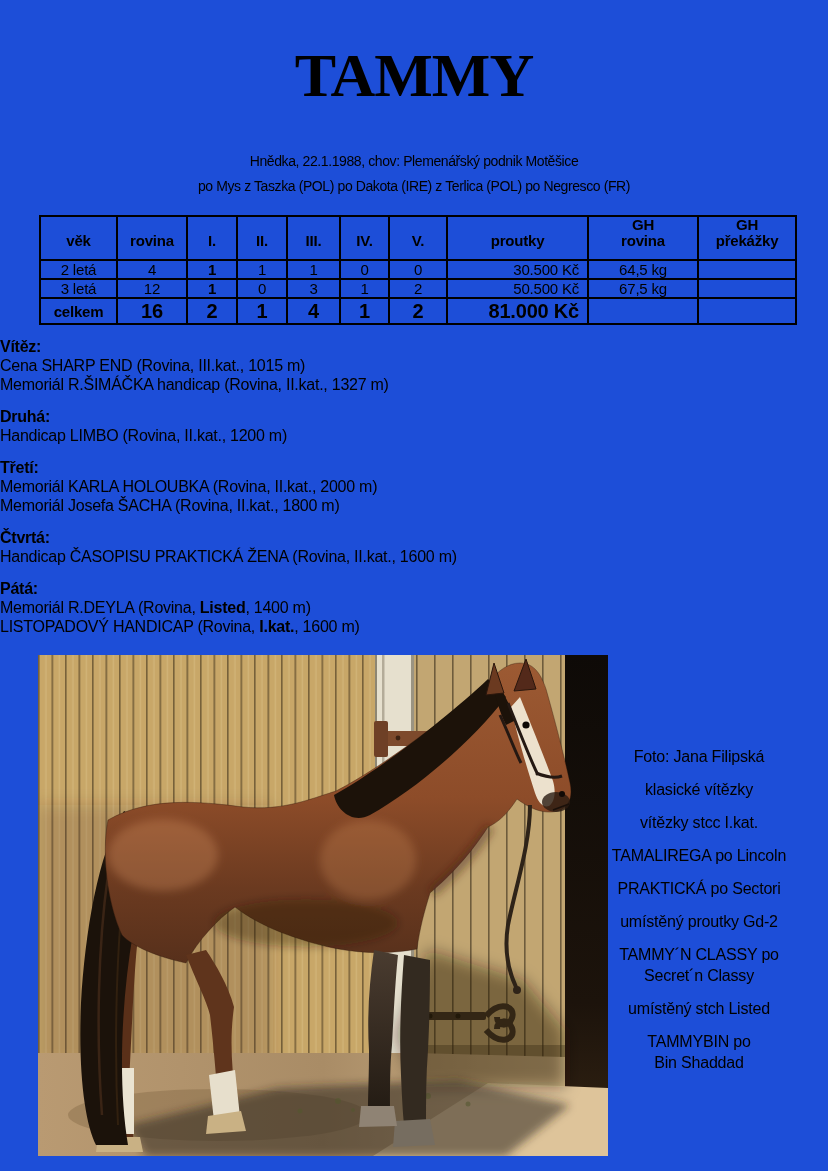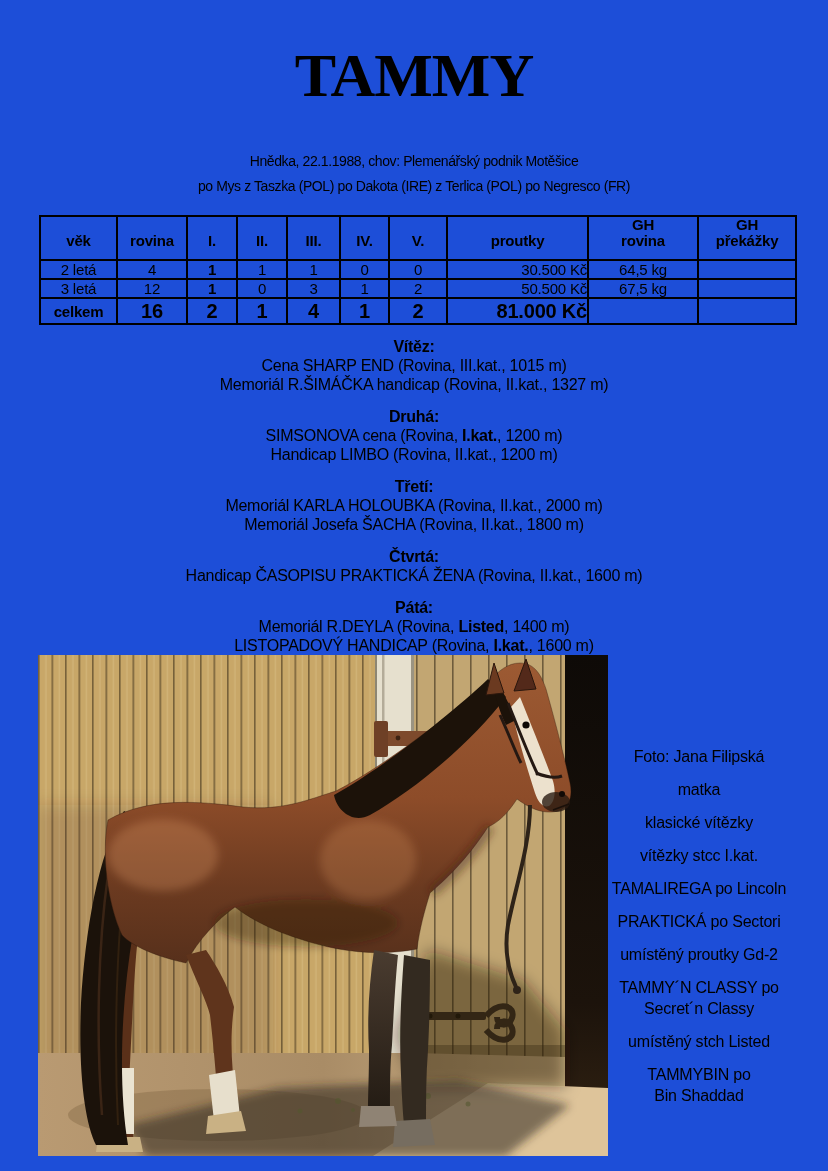--- a/index.html
+++ b/index.html
@@ -19,27 +19,27 @@
   table.stats{
     position:absolute;left:39px;top:215px;width:756px;
     border-collapse:collapse;table-layout:fixed;font-size:15px;letter-spacing:-0.2px;
   }
   table.stats th,table.stats td{border:2px solid #000;text-align:center;padding:0;overflow:hidden;}
   table.stats th{
     font-weight:700;vertical-align:bottom;padding-bottom:10px;
     white-space:pre-line;line-height:16px;height:32px;
   }
   table.stats tbody td{height:17px;}
-  table.stats td.c-dotace{text-align:right;}
+  table.stats td.c-dotace{text-align:right;padding-right:8px;}
   table.stats td.bold-cell{font-weight:700;}
   table.stats tr.total td{font-weight:700;font-size:20px;height:24px;}
   table.stats tr.total td.c-vek{font-size:15px;}
 
   .results{
-    position:absolute;top:337px;left:0;width:100%;text-align:center;
+    position:absolute;top:337px;left:0;width:100%;
     font-size:16px;line-height:19px;letter-spacing:-0.25px;
   }
   .res-section{margin-bottom:13px;}
   .res-heading{font-weight:700;}
 
   .photo{position:absolute;left:38px;top:655px;width:570px;height:501px;}
   .photo svg{display:block;}
 
   .side{
     position:absolute;left:590px;top:746px;width:218px;
@@ -127,21 +127,20 @@
   </table>
 
   <div class="results" id="results">
       <div class="res-section">
         <div class="res-heading">Vítěz:</div>
         <div><span>Cena SHARP END (Rovina, III.kat., 1015 m)</span></div>
         <div><span>Memoriál R.ŠIMÁČKA handicap (Rovina, II.kat., 1327 m)</span></div>
       </div>
       <div class="res-section">
         <div class="res-heading">Druhá:</div>
-        <div><span>SIMSONOVA cena (Rovina, </span><b>I.kat.</b><span>, 1200 m)</span></div>
         <div><span>Handicap LIMBO (Rovina, II.kat., 1200 m)</span></div>
       </div>
       <div class="res-section">
         <div class="res-heading">Třetí:</div>
         <div><span>Memoriál KARLA HOLOUBKA (Rovina, II.kat., 2000 m)</span></div>
         <div><span>Memoriál Josefa ŠACHA (Rovina, II.kat., 1800 m)</span></div>
       </div>
       <div class="res-section">
         <div class="res-heading">Čtvrtá:</div>
         <div><span>Handicap ČASOPISU PRAKTICKÁ ŽENA (Rovina, II.kat., 1600 m)</span></div>
@@ -300,21 +299,20 @@
         <path d="M470,48 C482,78 492,104 500,120"></path>
         <path d="M462,60 C472,82 477,96 483,108"></path>
       </g>
       <path d="M492,150 C492,190 478,230 470,270 C466,295 470,315 478,332" stroke="#2e2318" stroke-width="4" fill="none"></path>
       <circle cx="479" cy="335" r="4" fill="#2e2318"></circle>
     </svg>
   </div>
 
   <div class="side" id="side-column">
       <div class="item">Foto: Jana Filipská</div>
-      <div class="item">matka</div>
       <div class="item">klasické vítězky</div>
       <div class="item">vítězky stcc I.kat.</div>
       <div class="item">TAMALIREGA po Lincoln</div>
       <div class="item">PRAKTICKÁ po Sectori</div>
       <div class="item">umístěný proutky Gd-2</div>
       <div class="item">TAMMY´N CLASSY po
 Secret´n Classy</div>
       <div class="item">umístěný stch Listed</div>
       <div class="item">TAMMYBIN po
 Bin Shaddad</div>

